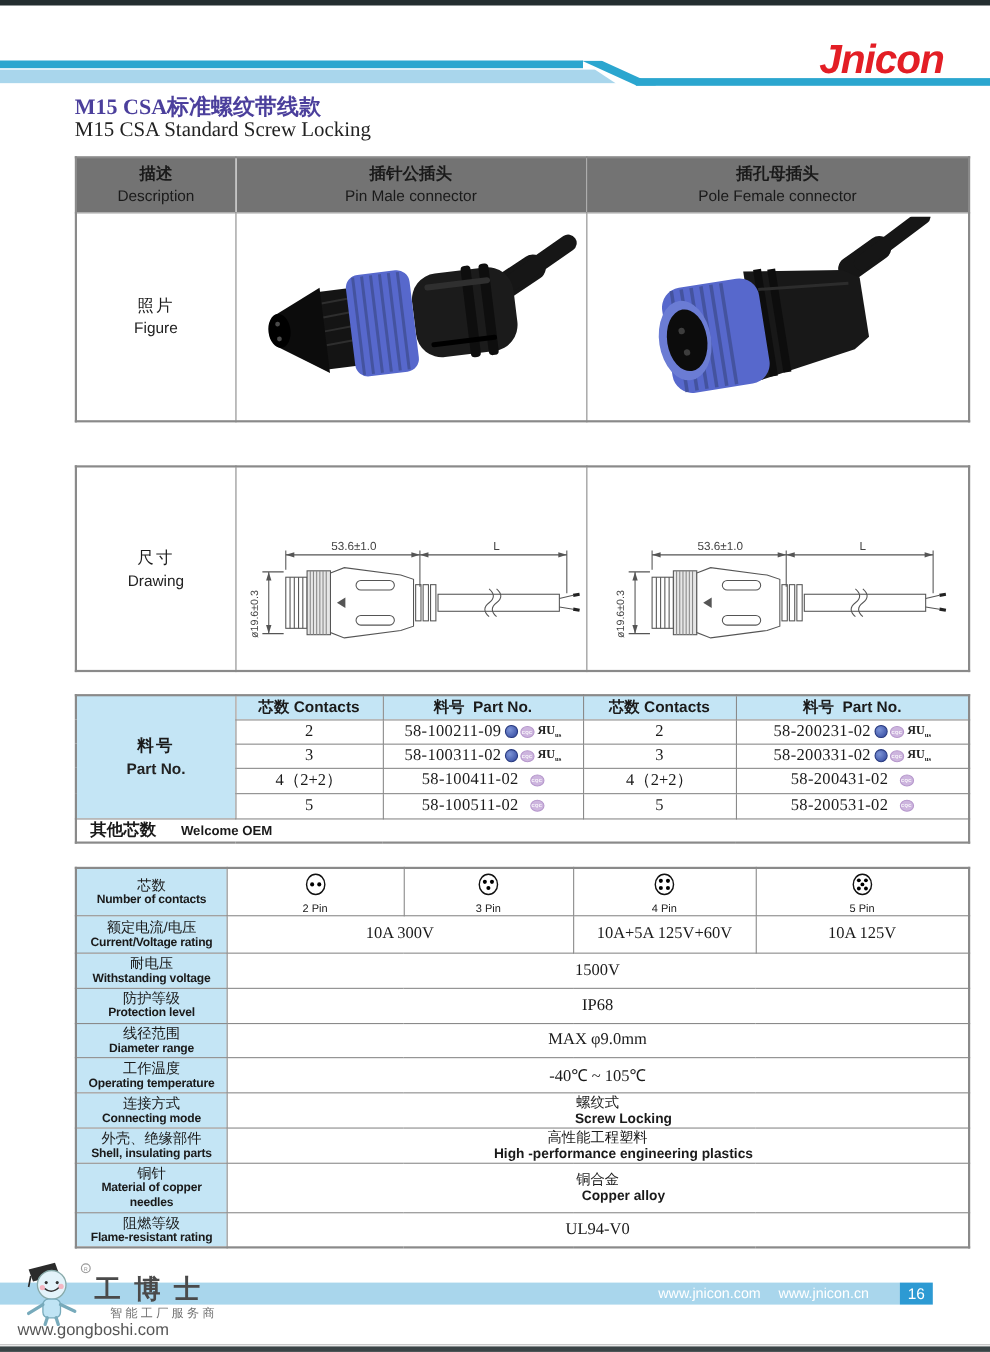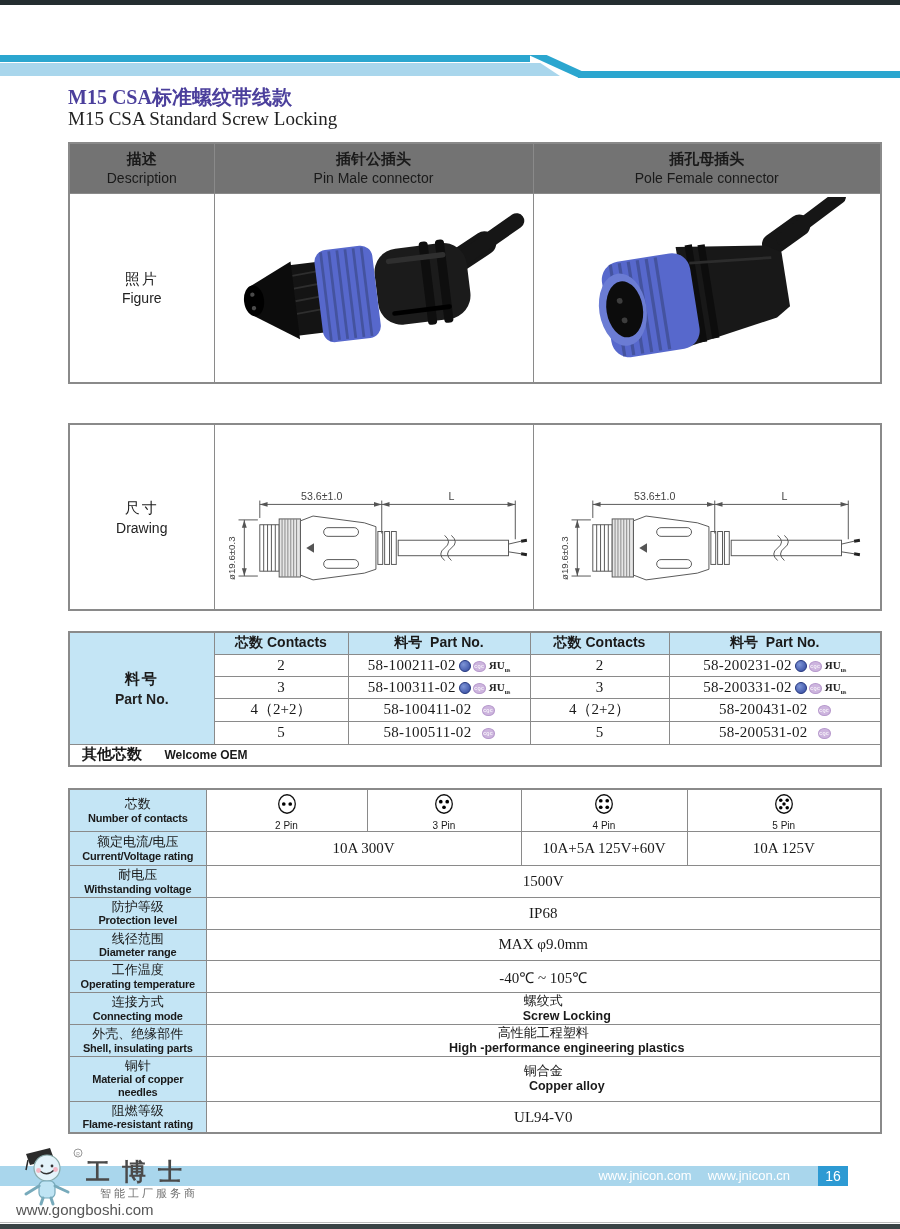--- a/index.html
+++ b/index.html
@@ -89,20 +89,21 @@
 <body>
 
 <div class="page">
 
   <div class="top-bar"></div>
 
   <div class="hdr-teal-left"></div>
   <div class="hdr-blue"></div>
   <div class="hdr-diag"></div>
   <div class="hdr-teal-right"></div>
+  <div class="logo">Jnicon</div>
   <div class="title-zh">M15 CSA标准螺纹带线款</div>
   <div class="title-en">M15  CSA Standard Screw Locking</div>
 
   <table class="tbl t-desc">
     <colgroup>
         <col style="width:145px">
         <col style="width:319px">
         <col style="width:348px">
       </colgroup>
     <tbody>
@@ -311,21 +312,21 @@
         <div class="lab-zh">料号</div>
         <div class="lab-en">Part No.</div>
       </td>
       <td><span>芯数</span>&nbsp;<span>Contacts</span></td>
       <td><span>料号</span>&nbsp;&nbsp;<span>Part No.</span></td>
       <td><span>芯数</span>&nbsp;<span>Contacts</span></td>
       <td><span>料号</span>&nbsp;&nbsp;<span>Part No.</span></td>
     </tr>
     <tr style="height:22px">
       <td class="num">2</td>
-      <td class="pn"><span>58-100211-02</span><span class="ci vde"></span><span class="ci cqc">CQC</span><span class="ci cul"><b>ЯU</b><i>us</i></span></td>
+      <td class="pn"><span>58-100211-09</span><span class="ci vde"></span><span class="ci cqc">CQC</span><span class="ci cul"><b>ЯU</b><i>us</i></span></td>
       <td class="num">2</td>
       <td class="pn"><span>58-200231-02</span><span class="ci vde"></span><span class="ci cqc">CQC</span><span class="ci cul"><b>ЯU</b><i>us</i></span></td>
     </tr>
     <tr style="height:22px">
       <td class="num">3</td>
       <td class="pn"><span>58-100311-02</span><span class="ci vde"></span><span class="ci cqc">CQC</span><span class="ci cul"><b>ЯU</b><i>us</i></span></td>
       <td class="num">3</td>
       <td class="pn"><span>58-200331-02</span><span class="ci vde"></span><span class="ci cqc">CQC</span><span class="ci cul"><b>ЯU</b><i>us</i></span></td>
     </tr>
     <tr style="height:23px">

